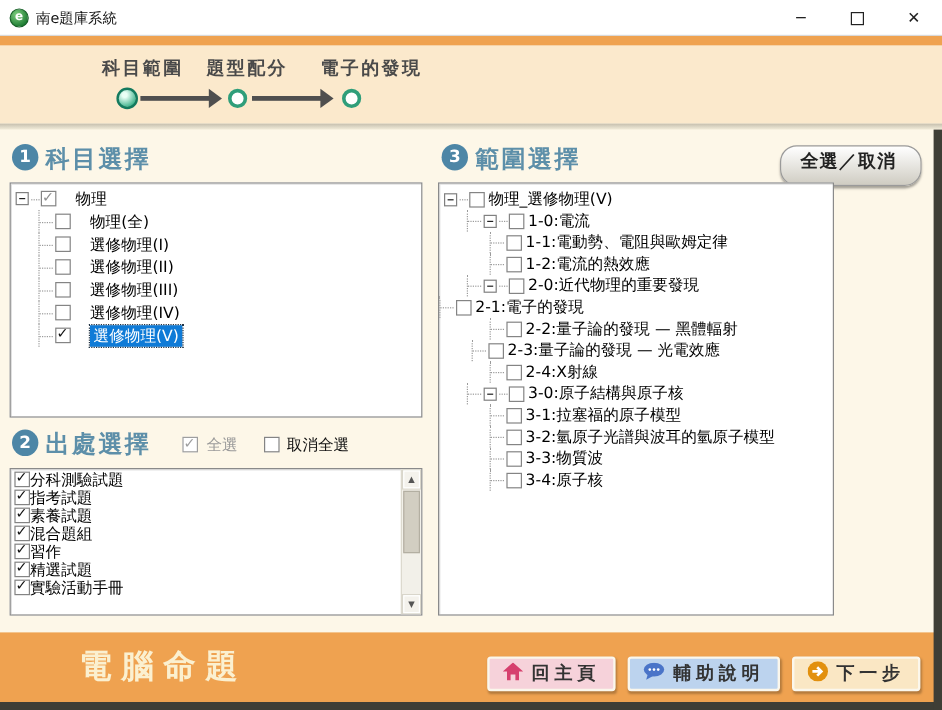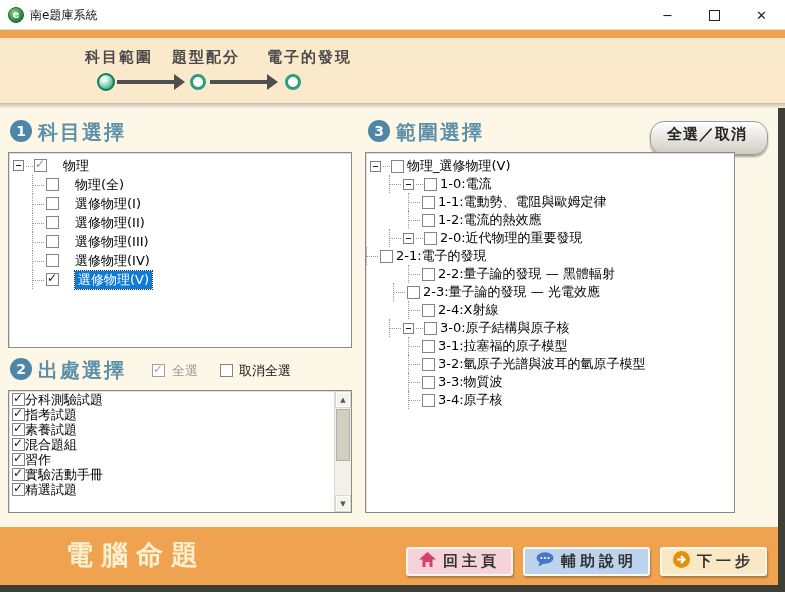--- a/index.html
+++ b/index.html
@@ -29,21 +29,21 @@
 
   
   .num-circle { position:absolute; width:22px; height:22px; border-radius:50%; background:#4d86a6; color:#fff;
                 font-size:14px; font-weight:bold; text-align:center; line-height:22px; }
   .sec-title { position:absolute; font-size:20px; font-weight:bold; color:#5d8fa9; letter-spacing:2px; white-space:nowrap; }
 
   
   .box { position:absolute; background:#fff; border:1px solid #8a8a8a; box-shadow:inset 1px 1px 0 rgba(0,0,0,0.12); overflow:hidden; }
   #tree1 { left:8px; top:152px; width:344px; height:196px; padding-top:3px; }
   #list2 { left:8px; top:390px; width:344px; height:123px; padding-top:1px; }
-  #tree3 { left:365px; top:152px; width:370px; height:361px; padding-top:4px; }
+  #tree3 { left:365px; top:152px; width:330px; height:361px; padding-top:4px; }
 
   
   .row { display:flex; align-items:center; position:relative; white-space:nowrap; }
   .cb { width:13px; height:13px; border:1px solid #848484; background:#fff; flex:none; position:relative; }
   .cb.checked::after, .cb.partial::after { content:"✓"; position:absolute; left:0px; top:-3px; font-size:12px; font-weight:bold; color:#111; }
   .cb.partial::after { color:#8d8d8d; }
   .cb.disabled { border-color:#9e9e9e; }
   .cb.disabled::after { color:#9e9e9e; }
   .exp { width:11px; height:11px; border:1px solid #808080; background:#fff; flex:none; position:relative; margin-right:2px; }
   .exp::after { content:""; position:absolute; left:2px; right:2px; top:4px; border-top:1px solid #222; }
@@ -191,25 +191,25 @@
       <div class="row">
         <span class="cb checked"></span>
         <span class="lbl">混合題組</span>
       </div>
       <div class="row">
         <span class="cb checked"></span>
         <span class="lbl">習作</span>
       </div>
       <div class="row">
         <span class="cb checked"></span>
+        <span class="lbl">精選試題</span>
+      </div>
+      <div class="row">
+        <span class="cb checked"></span>
         <span class="lbl">實驗活動手冊</span>
-      </div>
-      <div class="row">
-        <span class="cb checked"></span>
-        <span class="lbl">精選試題</span>
       </div>
       <div class="row"></div>
     </div>
 
   <div class="num-circle" style="left:368px; top:120px">3</div>
   <div class="sec-title" style="left:396px; top:119px">範圍選擇</div>
   <div class="pill-btn">全選／取消</div>
   <div class="box" id="tree3">
       <div class="row" style="padding-left: 4px;">
         <span class="exp"></span>

